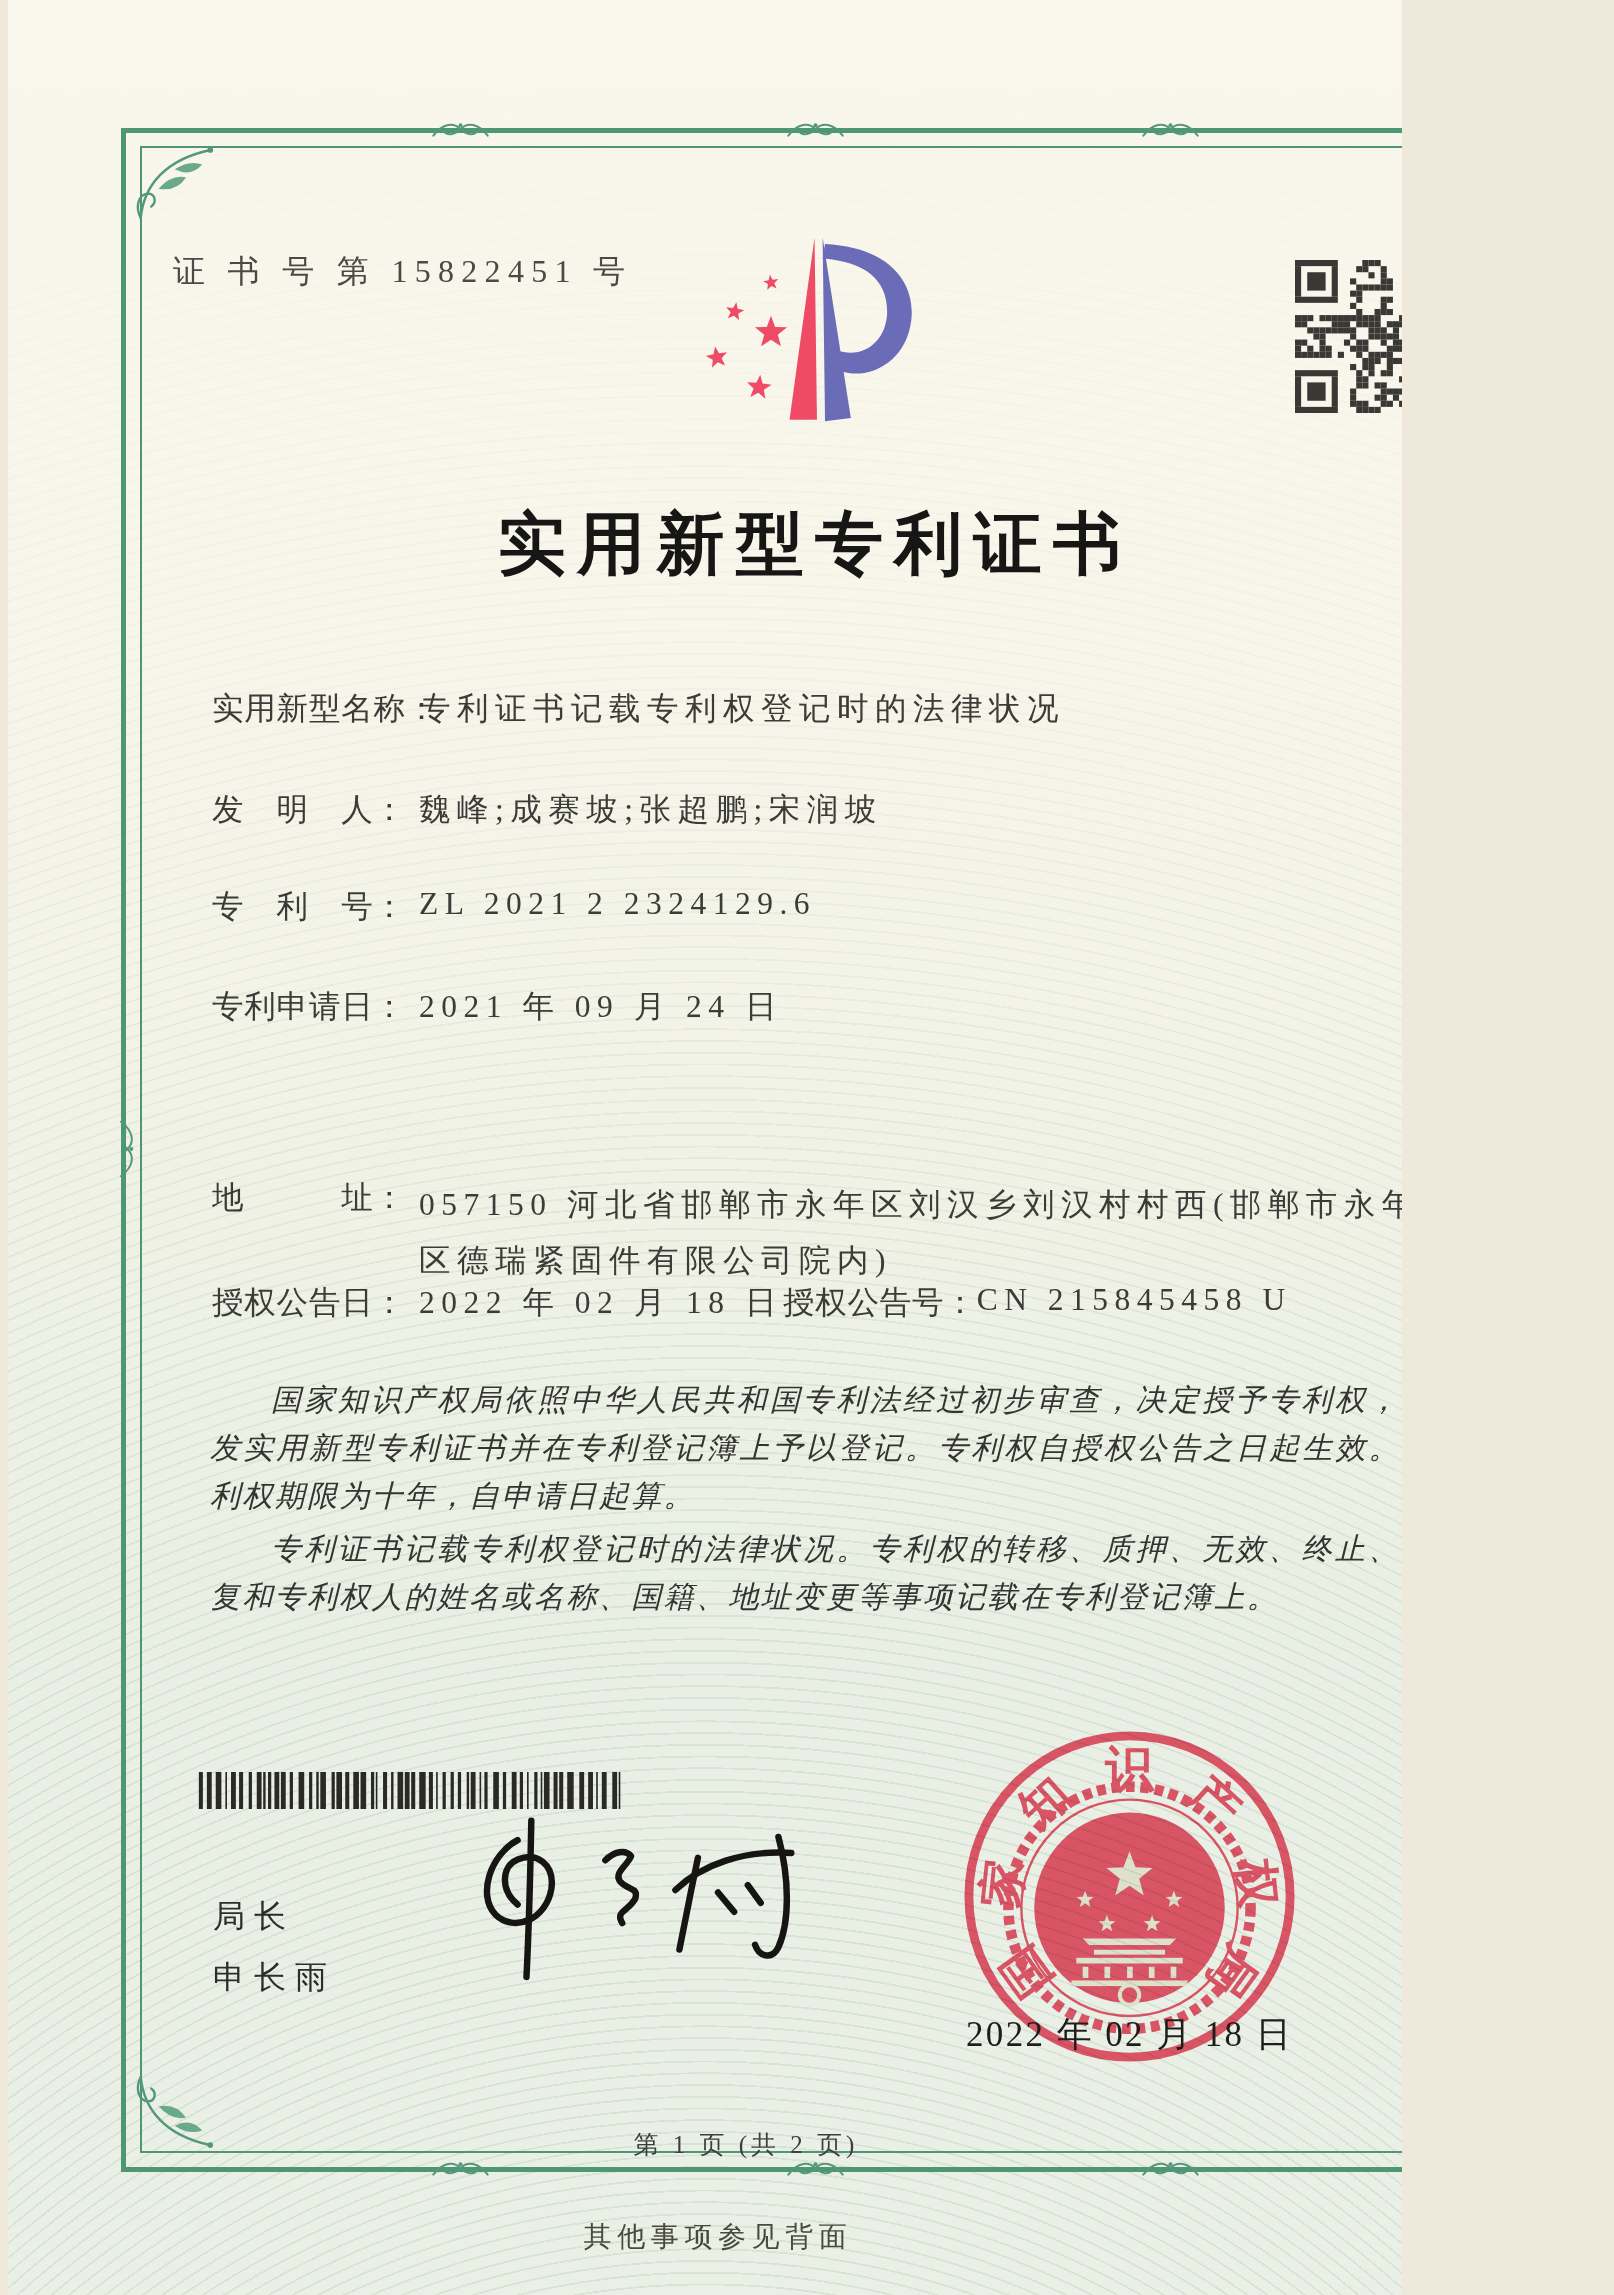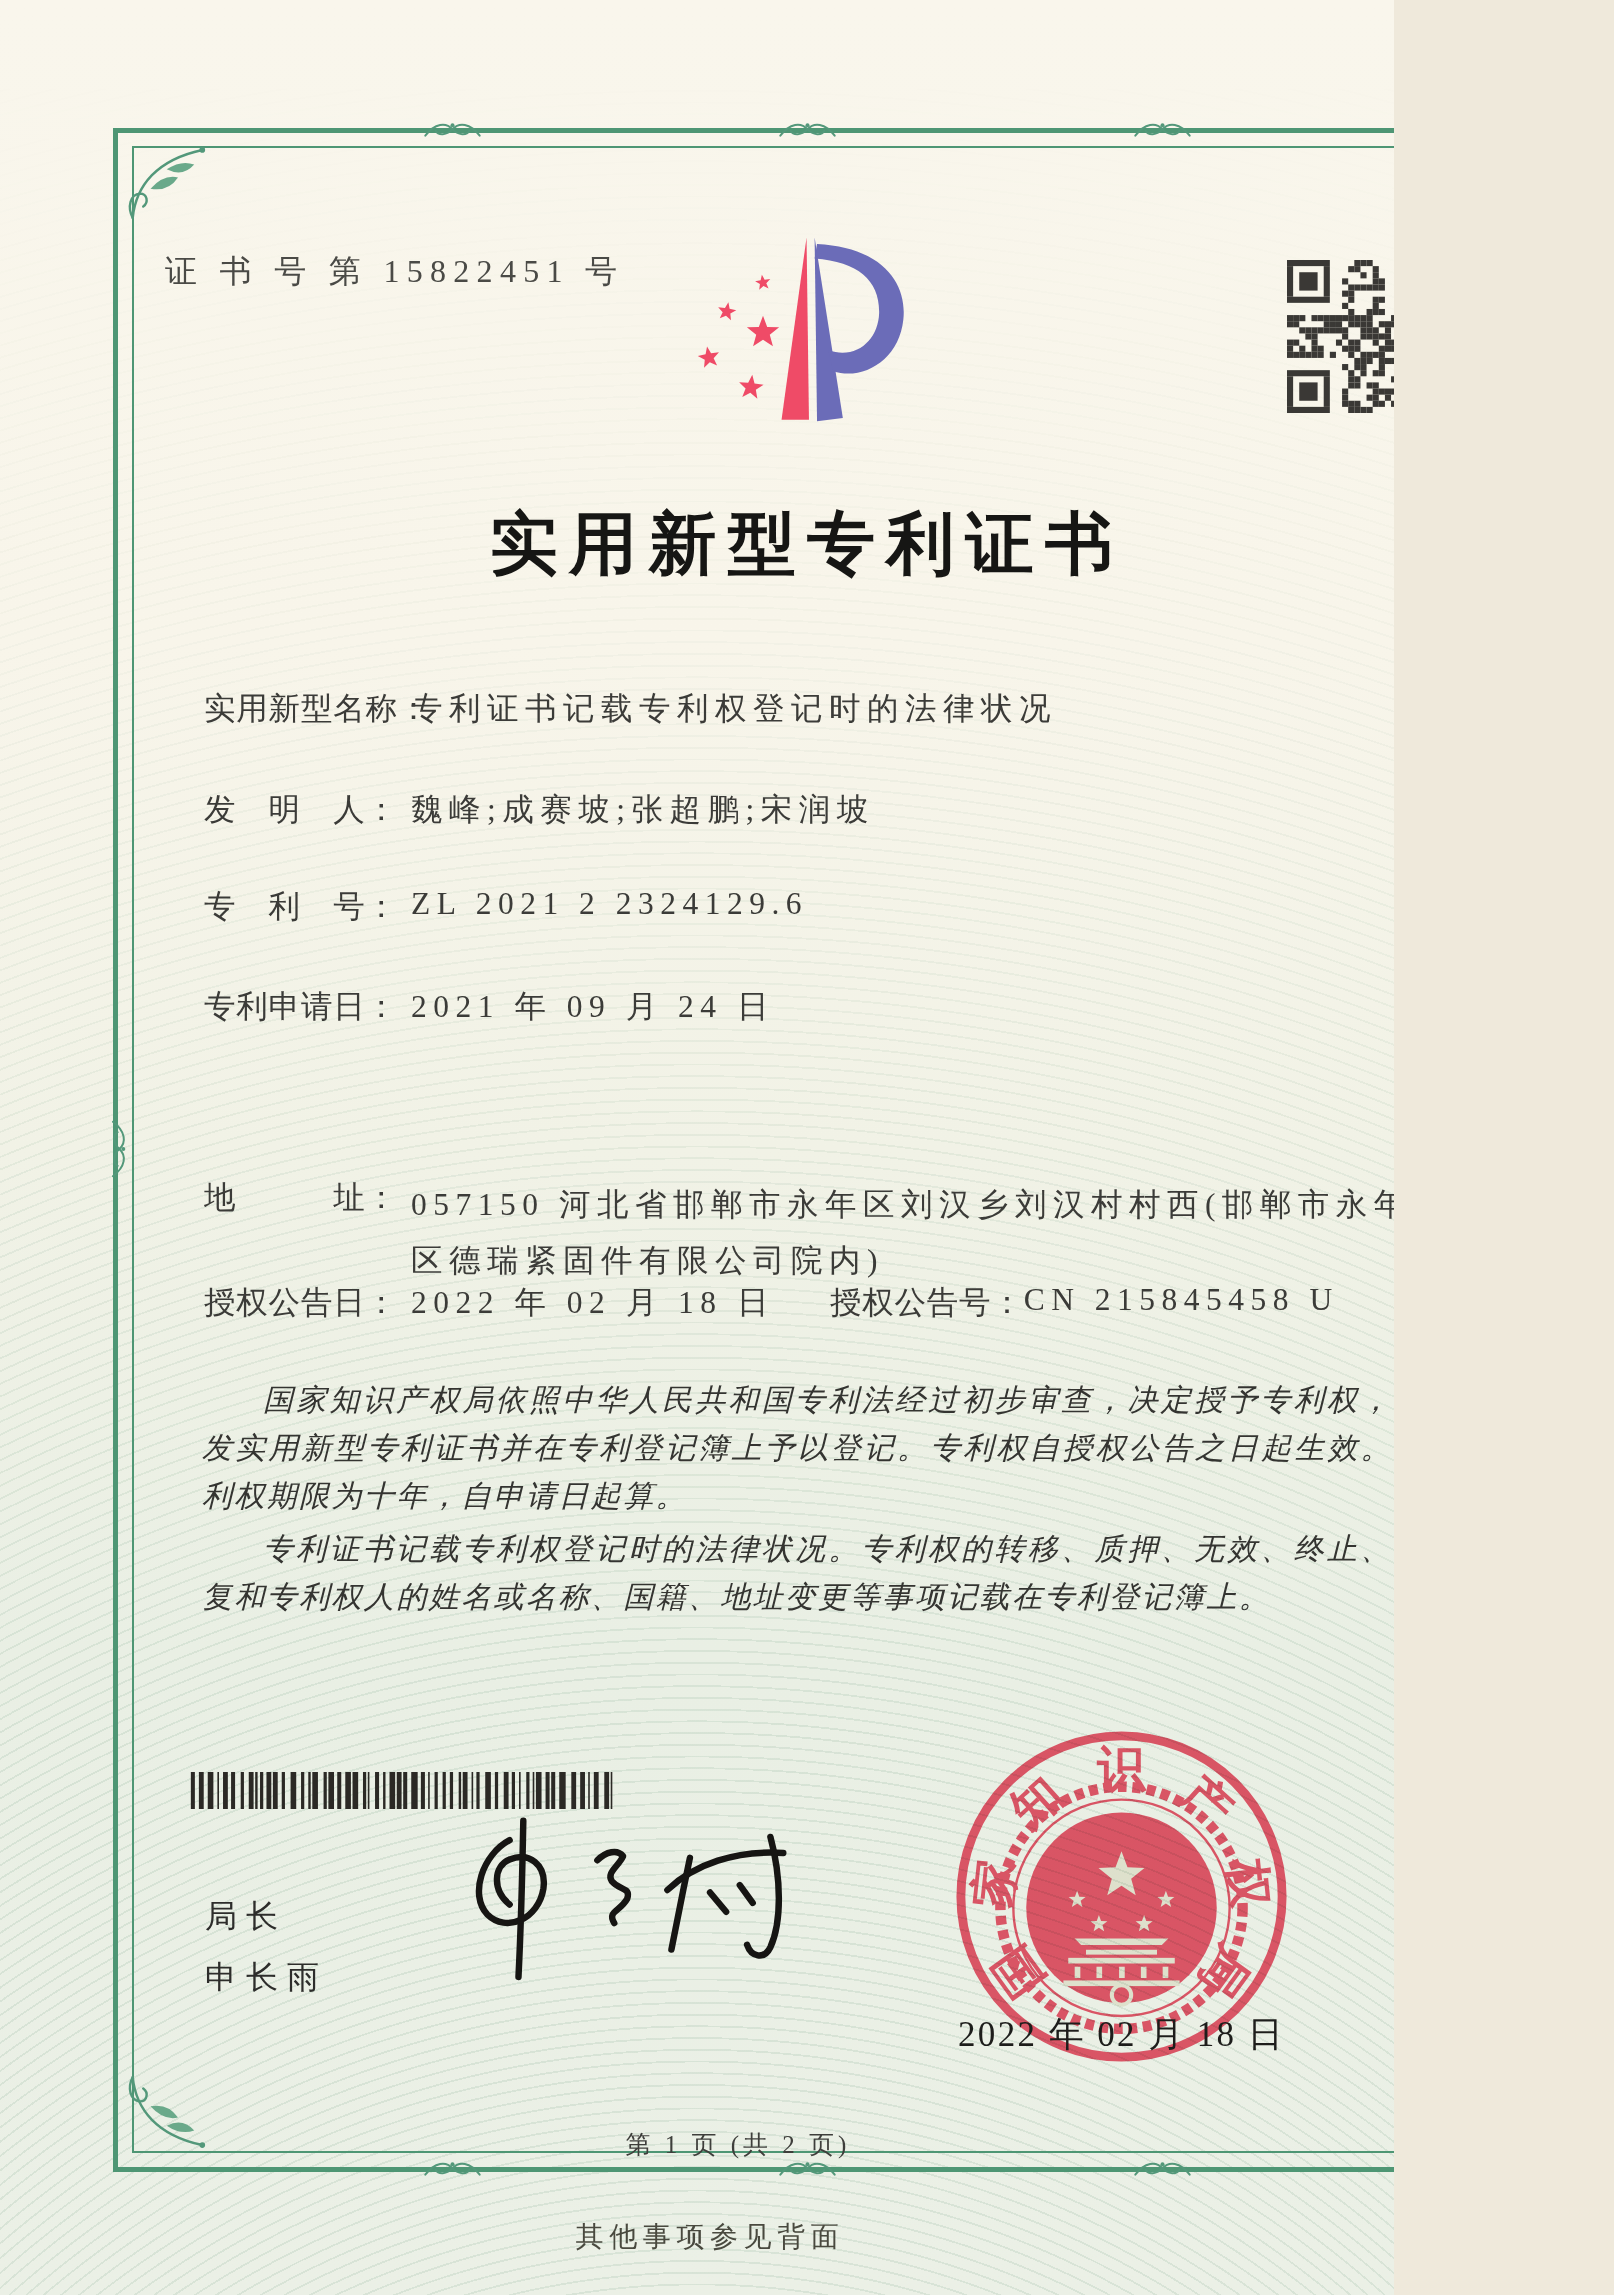--- a/index.html
+++ b/index.html
@@ -1,35 +1,35 @@
 <!DOCTYPE html>
 <html lang="zh" style="font-size:13px"><head>
 <meta charset="utf-8">
 <style>
   html,body{margin:0;padding:0;}
   body{width:1614px;height:2295px;background:#efe9db;font-family:"Liberation Serif","DejaVu Serif",serif;position:relative;}
-  .page{position:absolute;left:0;top:0;width:1394px;height:2295px;overflow:hidden;
+  .page{position:absolute;left:8px;top:0;width:1394px;height:2295px;overflow:hidden;
         background:linear-gradient(180deg,#f9f6ec 0%,#f8f5ea 28%,#f1f2e6 50%,#e9efe4 72%,#ebf0e6 100%);}
   .waves{position:absolute;left:0;top:0;right:0;bottom:0;pointer-events:none;
         background:repeating-radial-gradient(140% 95% at 50% 142%,rgba(125,168,140,.17) 0 1.6px,rgba(125,168,140,0) 1.6px 10.5px);
         -webkit-mask-image:linear-gradient(to bottom,transparent 3%,rgba(0,0,0,.25) 26%,rgba(0,0,0,.7) 52%,#000 78%);
         mask-image:linear-gradient(to bottom,transparent 3%,rgba(0,0,0,.25) 26%,rgba(0,0,0,.7) 52%,#000 78%);}
   .frame-outer{position:absolute;left:113px;top:128px;width:1388px;height:2044px;border:5.6px solid #4e9674;box-sizing:border-box;}
   .frame-inner{position:absolute;left:132px;top:146px;width:1351px;height:2007px;border:2.4px solid #4e9674;box-sizing:border-box;}
   .cert-no{position:absolute;left:165px;top:250px;font-size:32px;letter-spacing:7.3px;color:#4a4a46;}
   .logo{position:absolute;left:688px;top:226px;width:250px;height:210px;}
   .qr{position:absolute;left:1287px;top:260px;width:153px;height:153px;}
   .title{position:absolute;left:0;width:1614px;top:499px;text-align:center;font-size:68px;font-weight:bold;
          letter-spacing:11.3px;color:#161614;}
   .fieldrow{position:absolute;left:204px;display:flex;font-size:31.5px;color:#3b3b38;white-space:nowrap;}
   .flabel{width:207px;flex:none;letter-spacing:0.8px;}
   .fvalue{letter-spacing:6.5px;}
   .row-addr .fvalue{white-space:normal;width:1025px;line-height:56px;}
   .grantrow{position:absolute;left:204px;top:1282px;display:flex;font-size:31.5px;color:#3b3b38;white-space:nowrap;}
-  .grantrow .g2label{margin-left:55px;letter-spacing:0.8px;text-align:center;}
+  .grantrow .g2label{letter-spacing:0.8px;text-align:center;}
   .para{position:absolute;left:202px;width:1224px;font-size:30px;line-height:48px;letter-spacing:2.4px;
         color:#343431;text-indent:61px;text-align:justify;font-style:italic;}
   .barcode{position:absolute;left:190px;top:1772px;width:428px;height:37px;}
   .gov{position:absolute;left:205px;font-family:Liberation Mono, monospace;font-size:32px;
        letter-spacing:9px;color:#2d2d2b;font-weight:500;}
   .signature{position:absolute;left:432px;top:1816px;width:379px;height:165px;z-index:3;}
   .seal{position:absolute;left:952px;top:1727px;width:339px;height:339px;z-index:4;mix-blend-mode:multiply;opacity:.95;}
   .seal-date{position:absolute;left:952px;top:2011px;width:339px;text-align:center;font-size:35px;
              letter-spacing:2.4px;color:#1d1d1b;z-index:5;}
   .page-no{position:absolute;left:0;width:1614px;top:2128px;text-align:center;transform:translateX(-69px);

